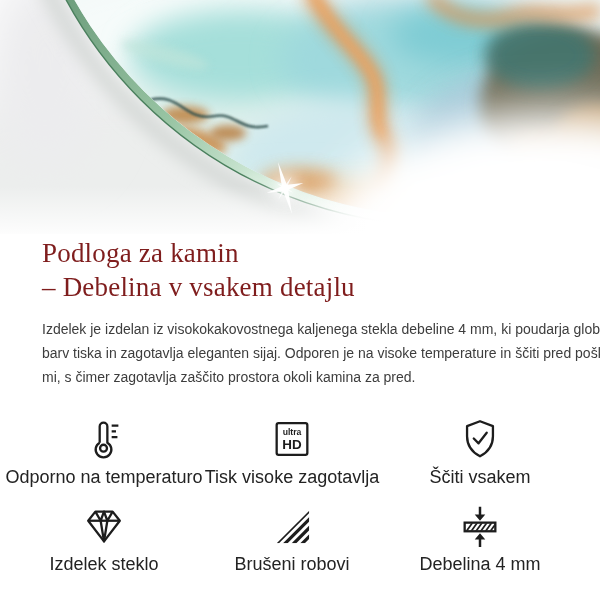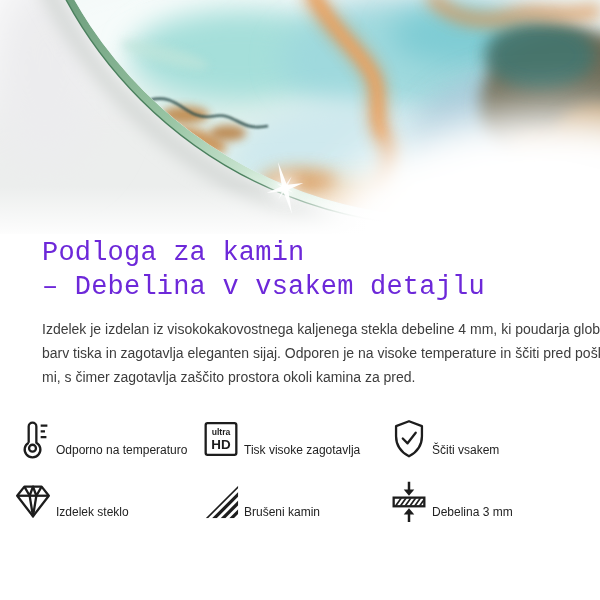--- a/index.html
+++ b/index.html
@@ -7,41 +7,41 @@
     width:600px;height:600px;overflow:hidden;position:relative;
     font-family:"Liberation Sans",sans-serif;
     -webkit-font-smoothing:antialiased;
   }
   
   .hero{position:relative;width:600px;height:234px;background:#fff;}
   .hero svg{display:block;width:600px;height:234px;}
   
   .content{padding:0 40px 0 42px;}
   .title{
-    font-family:Liberation Mono, monospace;
-    font-weight:400;color:#6d28d9;
+    font-family:Liberation Serif, serif;
+    font-weight:400;color:#7f1d1d;
     font-size:27px;line-height:34px;
     margin:2px 0 0 0;letter-spacing:.2px;
   }
   .title span{display:block;}
   .description{margin-top:13px;color:#3d3d3d;font-size:14px;line-height:24px;}
   .description span{display:block;white-space:nowrap;}
   
   .features{
     margin:26px 0 0 10px;
     display:grid;grid-template-columns:188px 188px 188px;
     row-gap:14px;
   }
-  .feature{display:flex;flex-direction:row;align-items:center;}
+  .feature{display:flex;flex-direction:column;align-items:center;}
   .icon-box{height:48px;display:flex;align-items:center;justify-content:center;}
   .icon-box svg{width:46px;height:46px;}
   .icon-stroke{fill:none;stroke:var(--ink,#1d1d1d);stroke-width:2.4;}
   .icon-fill{fill:var(--ink,#1d1d1d);stroke:none;}
   .icon-text{fill:var(--ink,#1d1d1d);font-family:"Liberation Sans",sans-serif;font-weight:700;}
-  .feature-label{margin-top:22px;font-size:12px;color:#232323;white-space:nowrap;text-align:center;}
+  .feature-label{margin-top:4px;font-size:18px;color:#232323;white-space:nowrap;text-align:center;}
 </style>
 </head>
 <body style="background: rgb(255, 255, 255);">
 
 <div class="hero">
   <svg viewBox="0 0 600 234" aria-hidden="true">
     <defs>
       <filter id="b1" x="-50%" y="-50%" width="200%" height="200%">
           <feGaussianBlur stdDeviation="1.2"></feGaussianBlur>
         </filter>
@@ -202,21 +202,21 @@
           </defs>
         <g clip-path="url(#triClip)" stroke="var(--ink,#1d1d1d)" stroke-width="3.4">
           <path d="M5 45 L45 5"></path>
           <path d="M14 45 L45 14"></path>
           <path d="M23 45 L45 23"></path>
           <path d="M32 45 L45 32"></path>
           <path d="M39 47 L47 39"></path>
         </g>
       </svg>
     </div>
-    <span class="feature-label">Brušeni kamin</span>
+    <span class="feature-label">Brušeni robovi</span>
   </div>
 
   <div class="feature">
     <div class="icon-box">
       <svg viewBox="0 0 48 48">
         <defs>
             <clipPath id="barClip">
               <rect x="8.5" y="21" width="31" height="8"></rect>
             </clipPath>
           </defs>
@@ -226,16 +226,16 @@
             <path d="M13 32 L23 18"></path>
             <path d="M18 32 L28 18"></path>
           <path d="M23 32 L33 18"></path>
             <path d="M28 32 L38 18"></path>
             <path d="M33 32 L43 18"></path>
         </g>
         <path class="icon-fill" d="M22.7 4 h2.6 v8 h4.2 L24 18.5 L18.5 12 h4.2 Z"></path>
         <path class="icon-fill" d="M22.7 46 h2.6 v-8 h4.2 L24 31.5 L18.5 38 h4.2 Z"></path>
       </svg>
     </div>
-    <span class="feature-label">Debelina 3 mm</span>
+    <span class="feature-label">Debelina 4 mm</span>
   </div>
 
 </div>
 
 </body></html>

